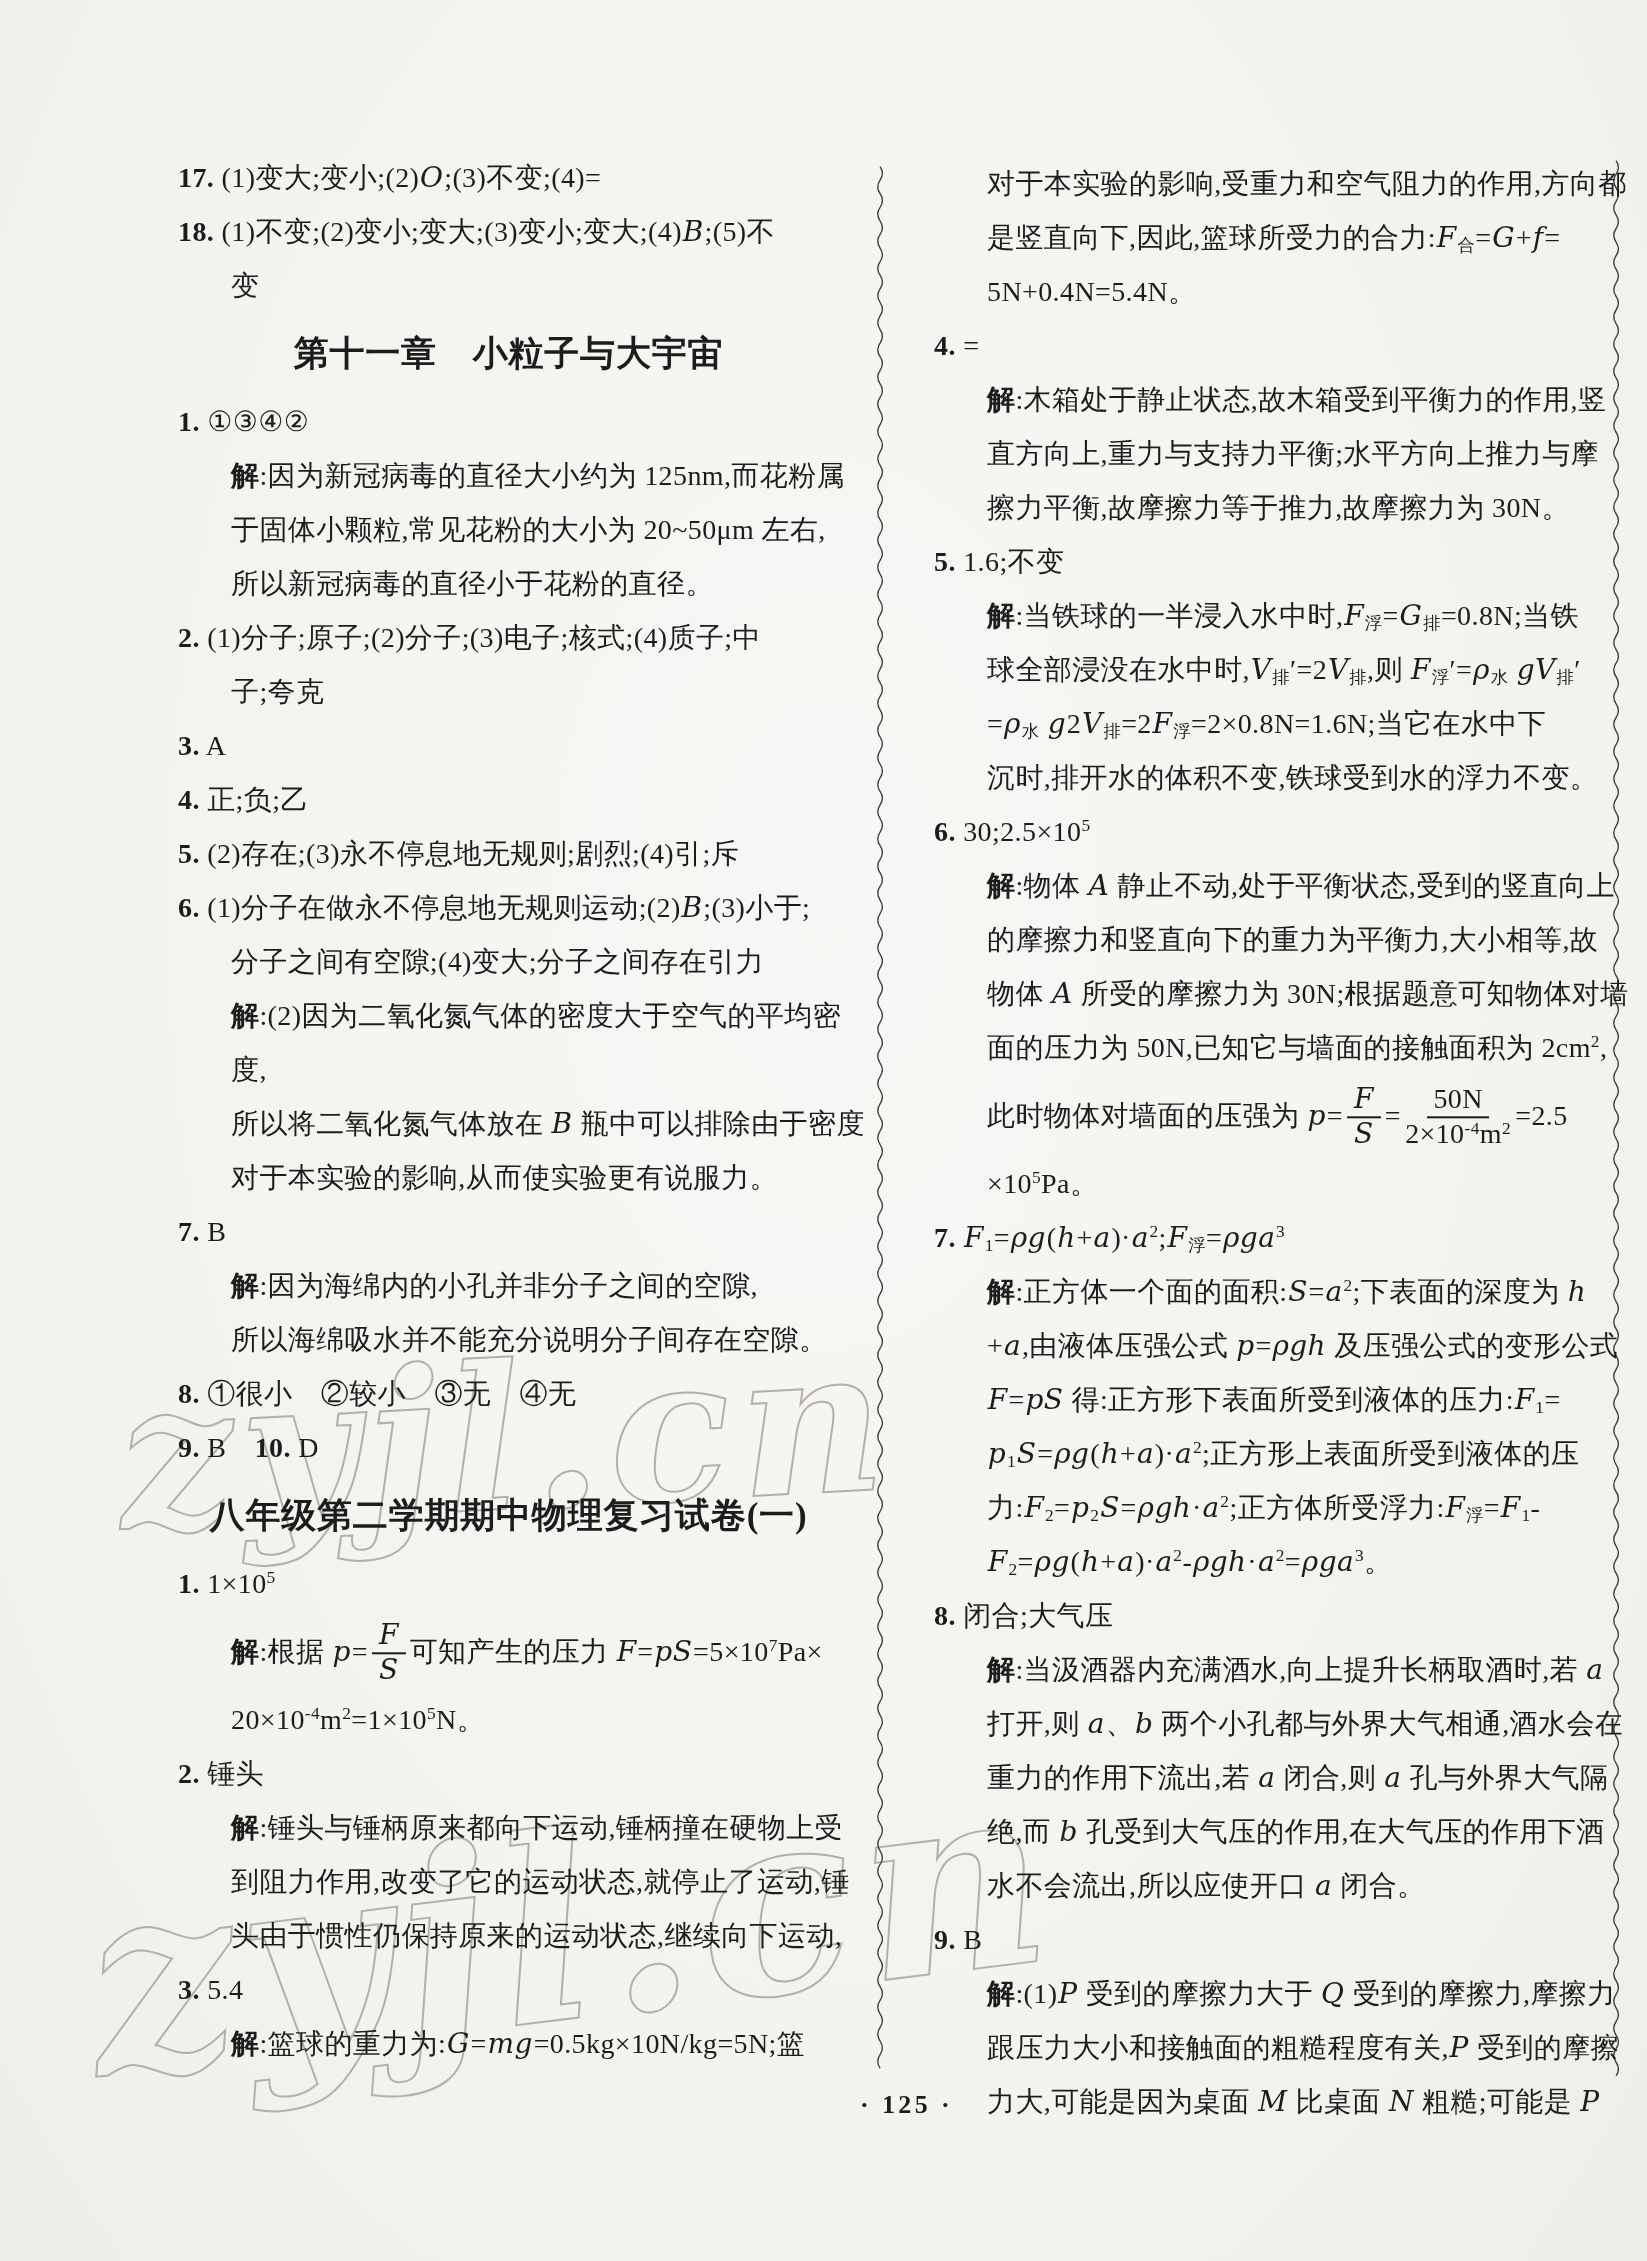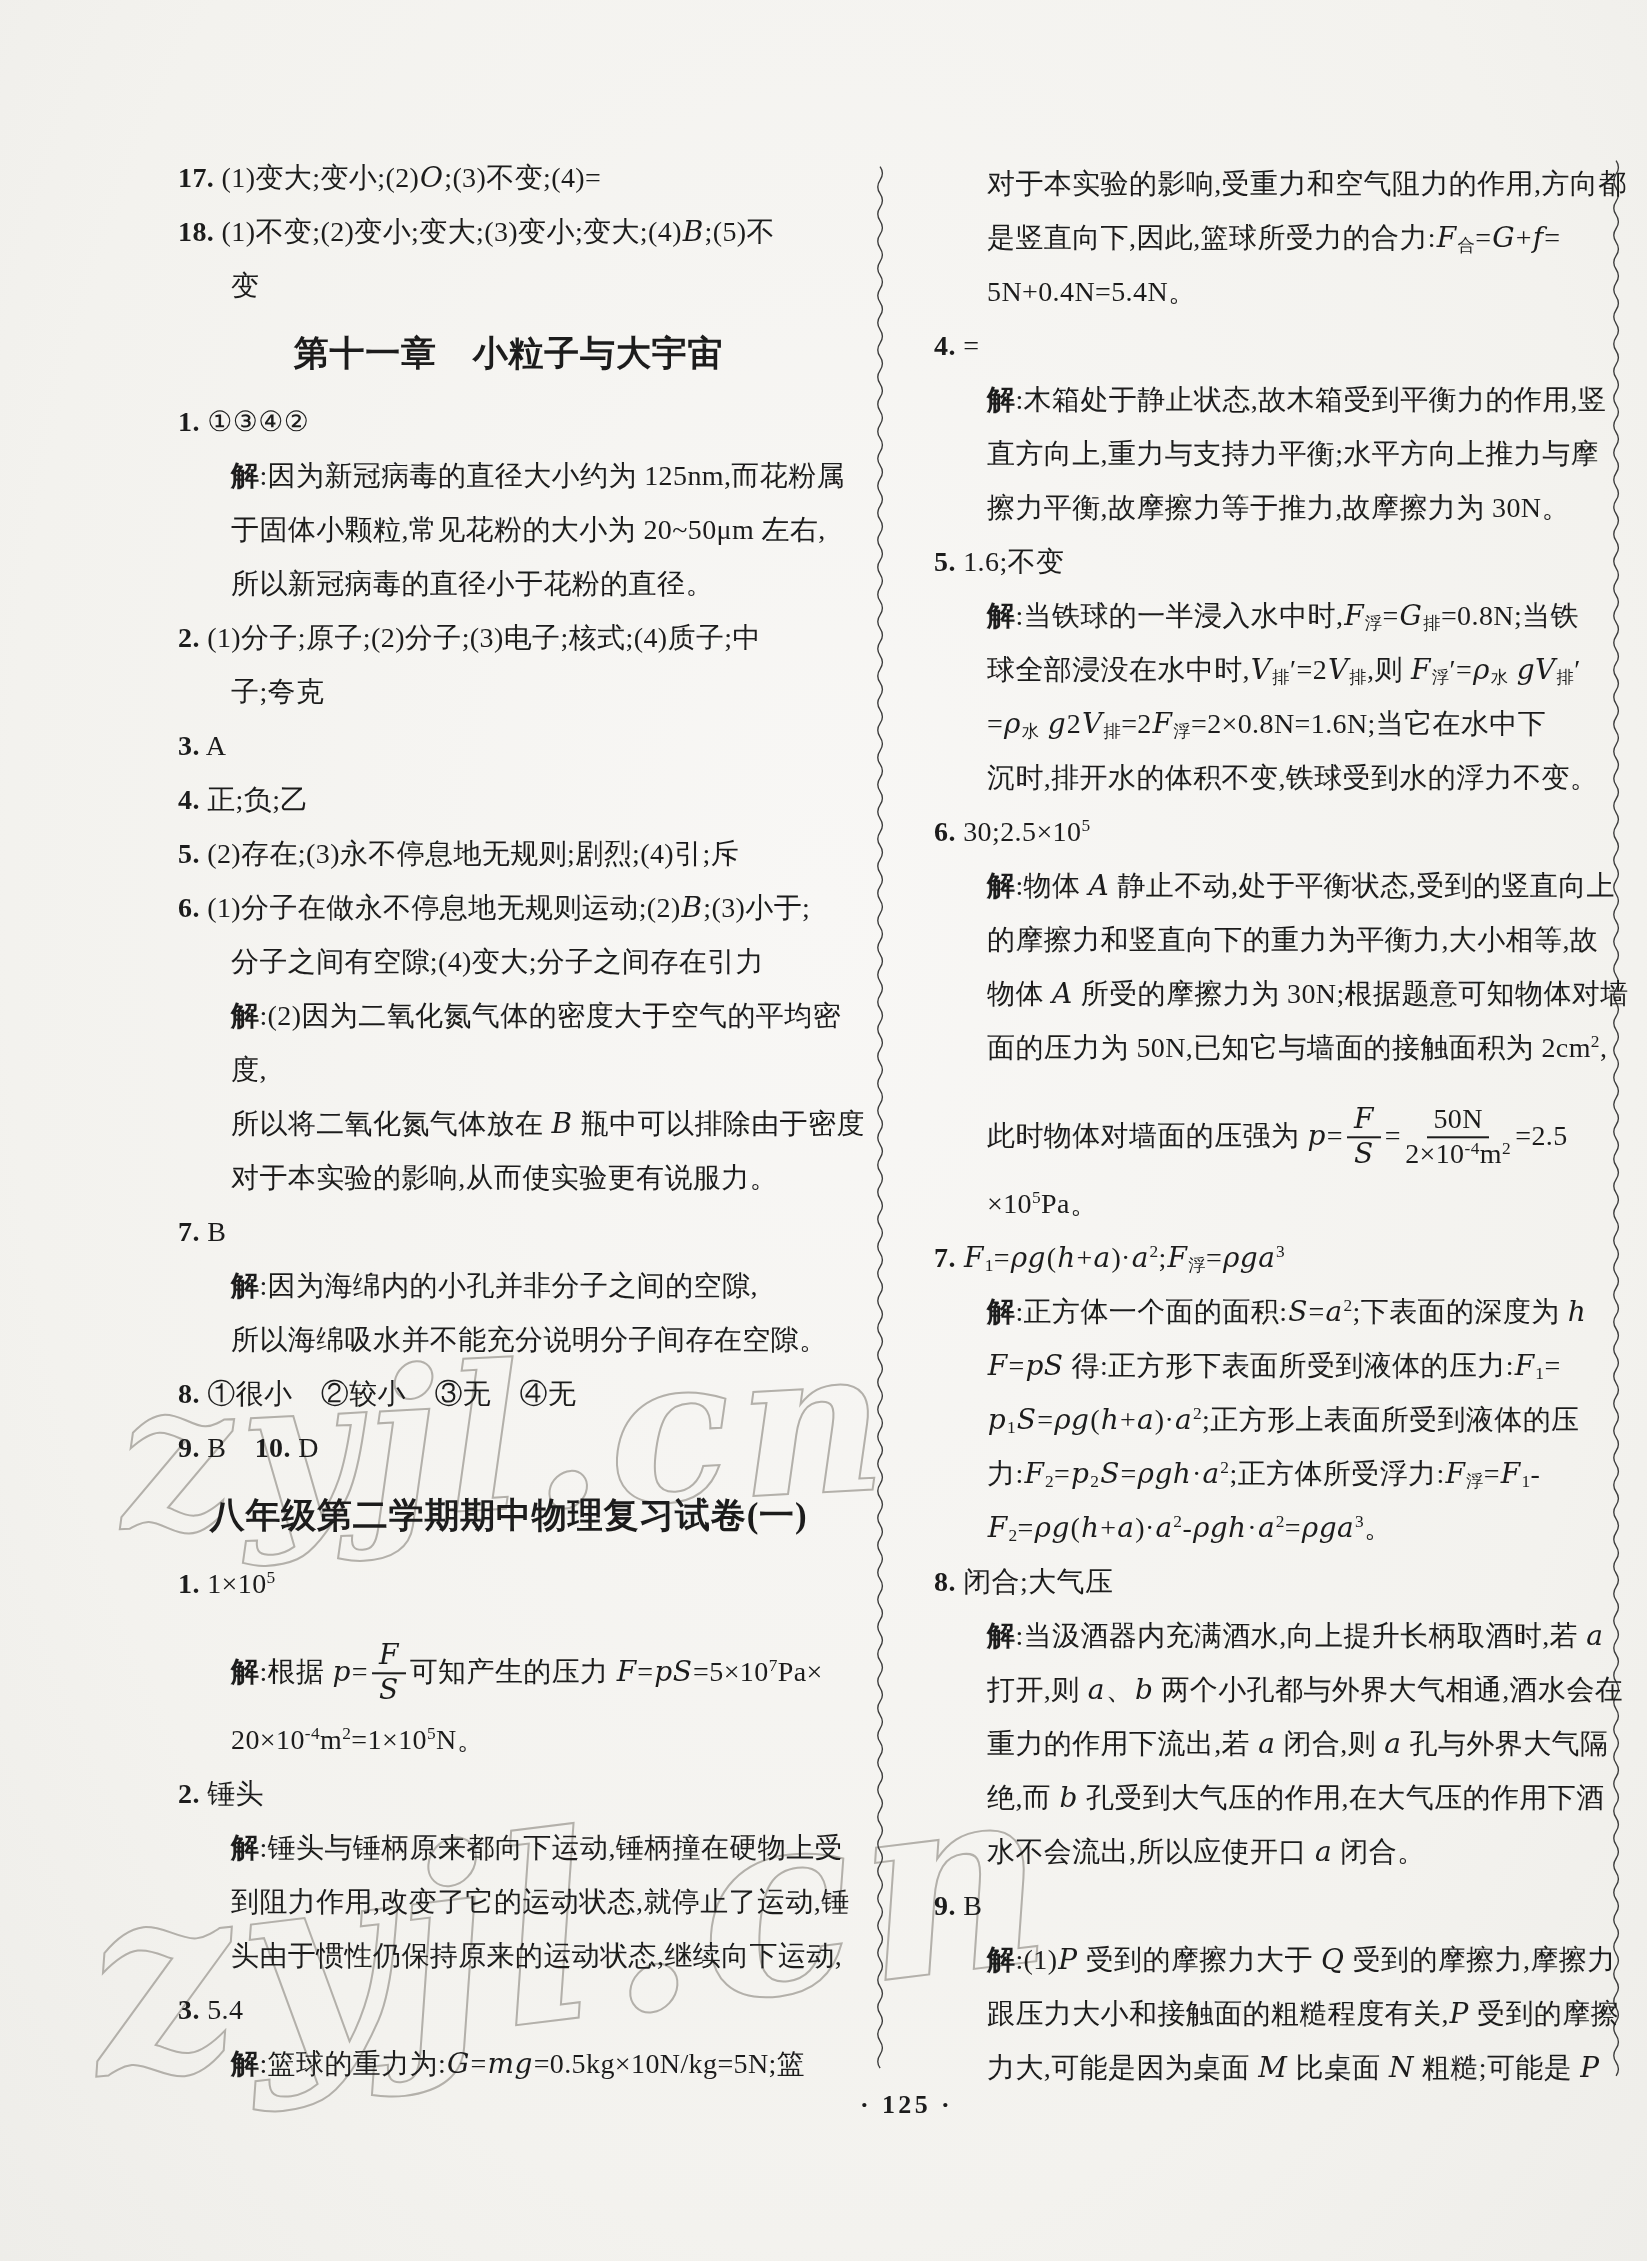--- a/index.html
+++ b/index.html
@@ -14,21 +14,21 @@
   }
   .col{position:absolute;z-index:3;}
   #col-left{left:178px;top:151px;width:661px;}
   #col-right{left:934px;top:157px;width:684px;}
   .ln{
     height:54px;line-height:54px;
     font-size:28px;white-space:nowrap;
     letter-spacing:0.4px;
   }
   .ln.cont{padding-left:53px;}
-  .ln.contf{padding-left:53px;height:82px;line-height:82px;margin-top:20px;}
+  .ln.contf{padding-left:53px;height:82px;line-height:82px;}
   .ln.title{
     height:82px;line-height:82px;
     text-align:center;font-weight:bold;font-size:35px;
     letter-spacing:0.8px;padding-left:0;font-family:Liberation Serif, serif;
   }
   .ln b{font-weight:bold;}
   .ln i{font-style:italic;font-family:"DejaVu Serif","Liberation Serif",serif;padding:0 0.8px;}
   sup,sub{font-size:0.62em;line-height:0;}
   sup{vertical-align:0.55em;}
   sub{vertical-align:-0.22em;}
@@ -135,20 +135,21 @@
       <div class="ln contf">此时物体对墙面的压强为 <i>p</i>=<span class="frac">
           <span class="fn"><i>F</i></span>
           <span class="fd"><i>S</i></span>
         </span>=<span class="frac">
           <span class="fn">50N</span>
           <span class="fd">2×10<sup>-4</sup>m<sup>2</sup></span>
         </span>=2.5</div>
       <div class="ln cont">×10<sup>5</sup>Pa。</div>
       <div class="ln item"><b>7.</b> <i>F</i><sub>1</sub>=<i>ρg</i>(<i>h</i>+<i>a</i>)·<i>a</i><sup>2</sup>;<i>F</i><sub>浮</sub>=<i>ρga</i><sup>3</sup></div>
       <div class="ln cont"><b>解</b>:正方体一个面的面积:<i>S</i>=<i>a</i><sup>2</sup>;下表面的深度为 <i>h</i></div>
+      <div class="ln cont">+<i>a</i>,由液体压强公式 <i>p</i>=<i>ρgh</i> 及压强公式的变形公式</div>
       <div class="ln cont"><i>F</i>=<i>pS</i> 得:正方形下表面所受到液体的压力:<i>F</i><sub>1</sub>=</div>
       <div class="ln cont"><i>p</i><sub>1</sub><i>S</i>=<i>ρg</i>(<i>h</i>+<i>a</i>)·<i>a</i><sup>2</sup>;正方形上表面所受到液体的压</div>
       <div class="ln cont">力:<i>F</i><sub>2</sub>=<i>p</i><sub>2</sub><i>S</i>=<i>ρgh</i>·<i>a</i><sup>2</sup>;正方体所受浮力:<i>F</i><sub>浮</sub>=<i>F</i><sub>1</sub>-</div>
       <div class="ln cont"><i>F</i><sub>2</sub>=<i>ρg</i>(<i>h</i>+<i>a</i>)·<i>a</i><sup>2</sup>-<i>ρgh</i>·<i>a</i><sup>2</sup>=<i>ρga</i><sup>3</sup>。</div>
       <div class="ln item"><b>8.</b> 闭合;大气压</div>
       <div class="ln cont"><b>解</b>:当汲酒器内充满酒水,向上提升长柄取酒时,若 <i>a</i></div>
       <div class="ln cont">打开,则 <i>a</i>、<i>b</i> 两个小孔都与外界大气相通,酒水会在</div>
       <div class="ln cont">重力的作用下流出,若 <i>a</i> 闭合,则 <i>a</i> 孔与外界大气隔</div>
       <div class="ln cont">绝,而 <i>b</i> 孔受到大气压的作用,在大气压的作用下酒</div>
       <div class="ln cont">水不会流出,所以应使开口 <i>a</i> 闭合。</div>

